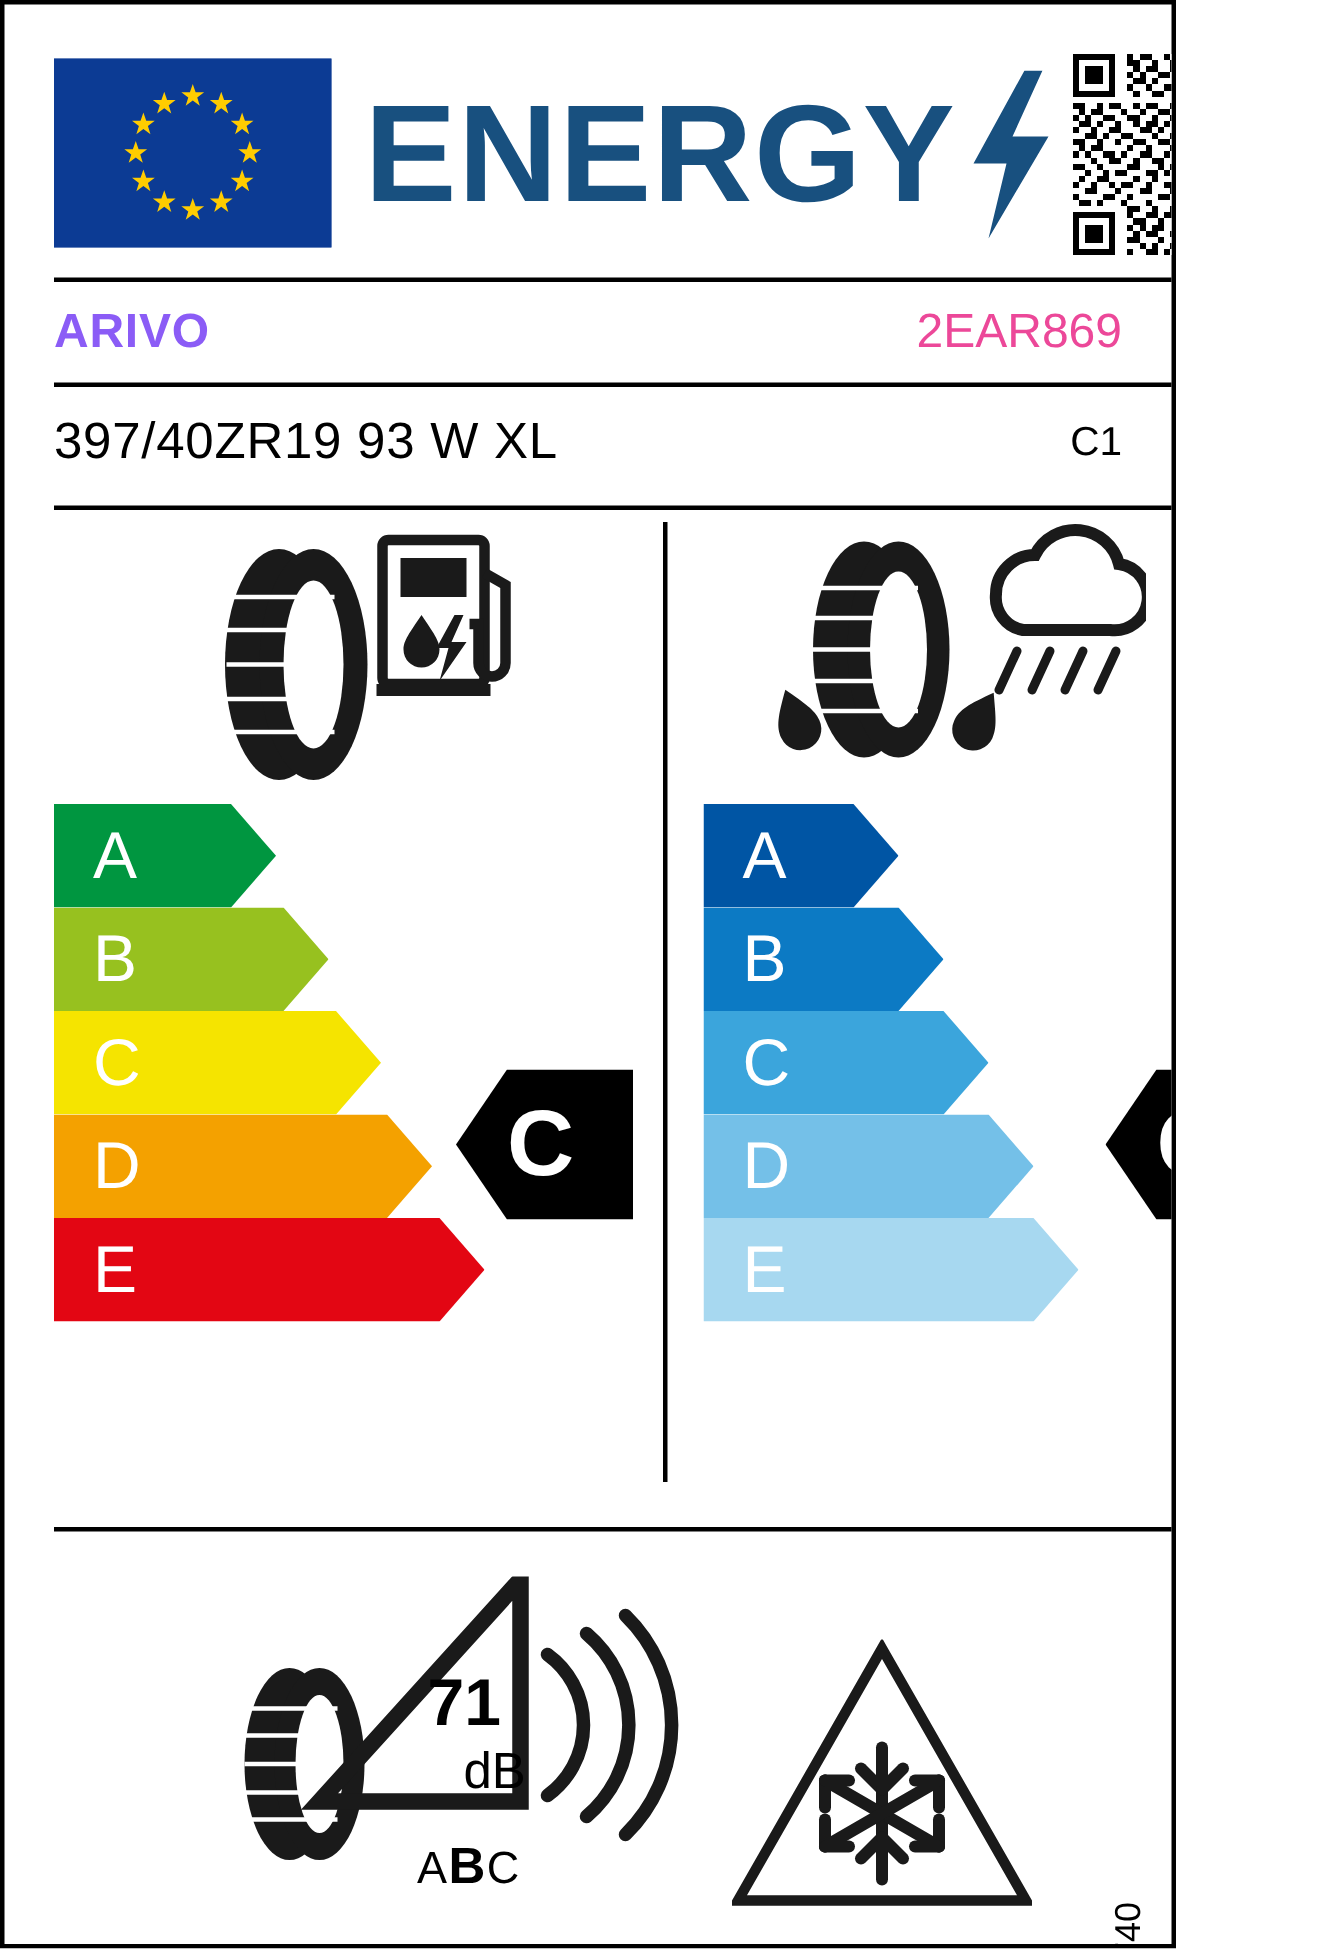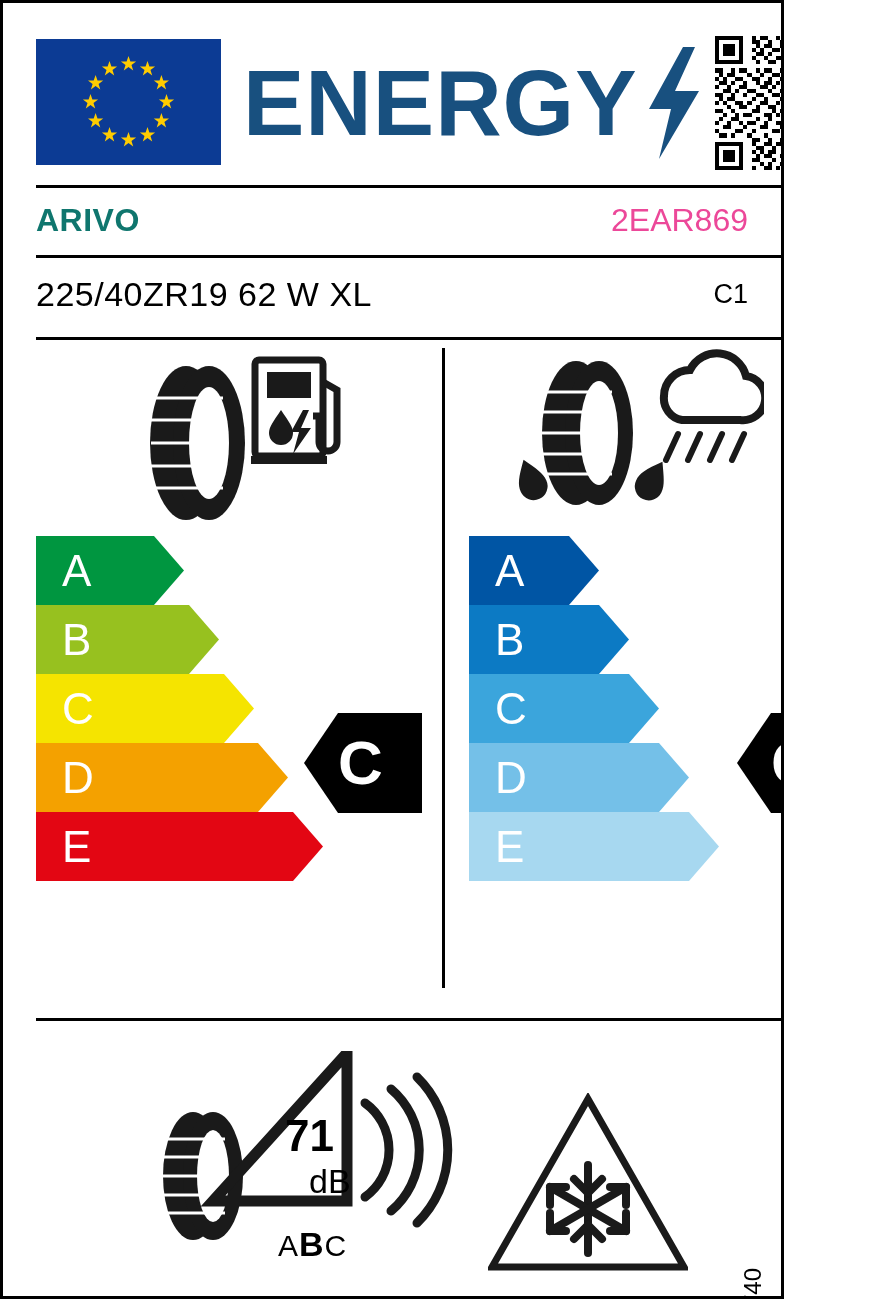--- a/index.html
+++ b/index.html
@@ -67,21 +67,21 @@
     position: absolute;
     background: #000000;
     width: 3px;
   }
   .brand {
     position: absolute;
     left: 33px;
     top: 199px;
     font-size: 32px;
     font-weight: bold;
-    color: #0f766e;
+    color: #8b5cf6;
     letter-spacing: 0.5px;
   }
   .model-code {
     position: absolute;
     right: 33px;
     top: 199px;
     font-size: 32px;
     color: #ec4899;
     text-align: right;
   }
@@ -534,21 +534,21 @@
   </div>
 
   <div class="rule" style="left:33px; top:182px; width:820px;"></div>
   <div class="rule" style="left:33px; top:252px; width:820px;"></div>
   <div class="rule" style="left:33px; top:334px; width:820px;"></div>
   <div class="rule" style="left:33px; top:1015px; width:820px;"></div>
   <div class="rule-v" style="left:439px; top:345px; height:640px;"></div>
 
   <div class="brand">ARIVO</div>
   <div class="model-code">2EAR869</div>
-  <div class="tyre-size">225/40ZR19 62 W XL</div>
+  <div class="tyre-size">397/40ZR19 93 W XL</div>
   <div class="tyre-class">C1</div>
 
   <div class="panel-left">
 
     <div class="pictogram" style="left:95px; width:210px;">
       <svg width="210" height="175" viewBox="0 0 210 175">
 
         <g fill="#1a1a1a">
           <ellipse cx="55" cy="95" rx="36" ry="77"></ellipse>
           <ellipse cx="78" cy="95" rx="36" ry="77"></ellipse>

